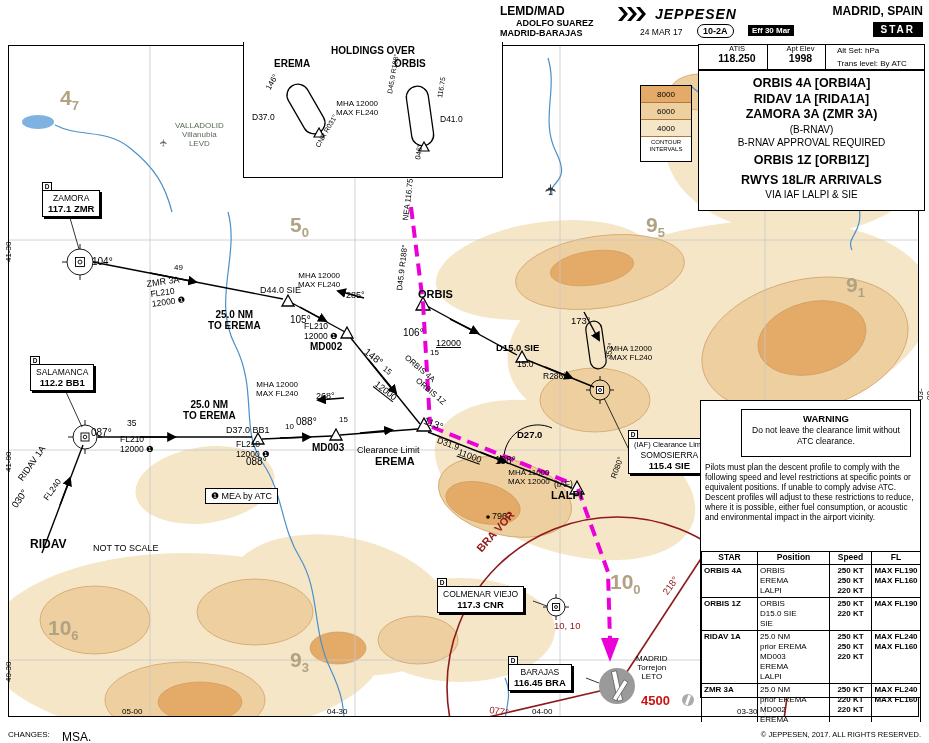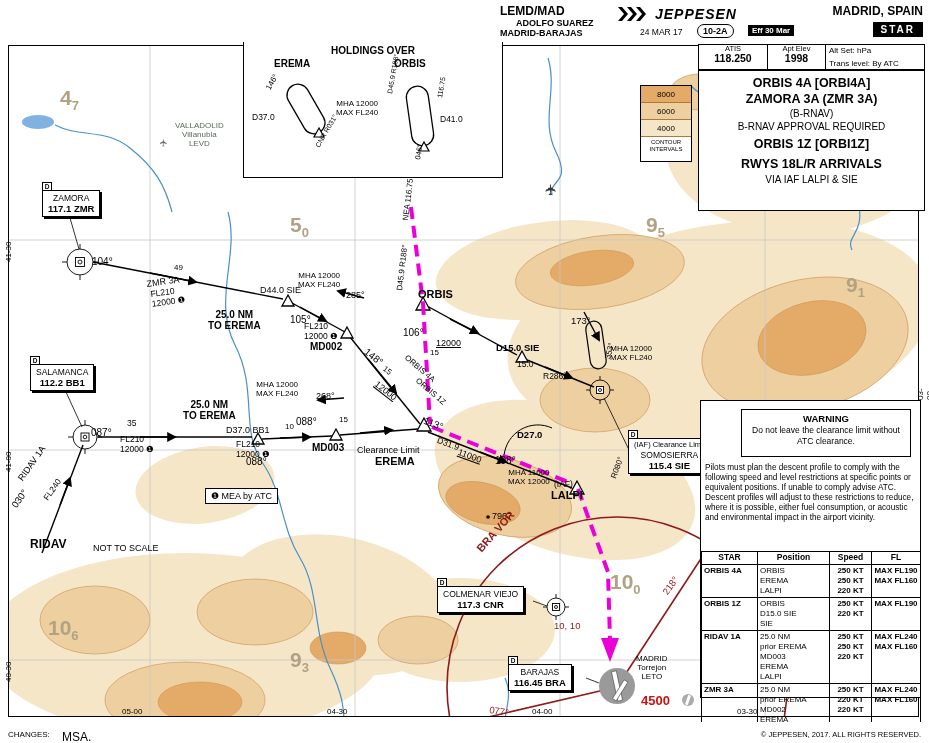--- a/index.html
+++ b/index.html
@@ -53,21 +53,21 @@
   .hdr .idx { position:absolute; left:697px; top:24px; font-size:9px; font-weight:bold; border:1.2px solid #000;
               border-radius:9px; padding:0 5px; line-height:12px; }
   .hdr .eff { position:absolute; left:748px; top:25px; font-size:8px; font-weight:bold; background:#000; color:#fff;
               padding:1px 4px; }
   .hdr .city { position:absolute; right:6px; top:4px; font-size:12px; font-weight:bold; text-align:right; }
   .hdr .type { position:absolute; right:6px; top:22px; background:#000; color:#fff; font-size:10px; font-weight:bold;
                padding:2px 8px; letter-spacing:2px; }
 
   
   .atis { position:absolute; left:698px; top:44px; width:227px; height:26px; display:flex; z-index:15; background:#fff; }
-  .atis .cell { border:1px solid #000; border-left-width:0; text-align:center; overflow:hidden; }
+  .atis .cell { border:1px solid #000; border-left-width:0; text-align:center; overflow:hidden;padding-left:8px; }
   .atis .cell:first-child { border-left-width:1px; }
   .atis .l { font-size:7.5px; line-height:1.1; }
   .atis .v { font-size:10.5px; font-weight:bold; line-height:1.05; }
   .atis .t { font-size:8px; text-align:left; padding:1px 3px; line-height:1.35; }
 
   .titlebox { position:absolute; left:698px; top:70px; width:227px; height:141px; border:1.5px solid #000;
               background:#fff; z-index:15; text-align:center; padding-top:5px; }
   .titlebox .big { font-size:12.5px; font-weight:bold; line-height:1.25; }
   .titlebox .sml { font-size:10px; line-height:1.3; }
   .titlebox .gap { margin-top:4px; }
@@ -467,20 +467,21 @@
     <div class="v">1998</div>
   </div>
   <div class="cell" style="flex:1">
     <div class="t">Alt Set: hPa</div>
     <div class="t">Trans level: By ATC</div>
   </div>
 </div>
 
 <div class="titlebox">
   <div class="big">ORBIS 4A [ORBI4A]</div>
+  <div class="big">RIDAV 1A [RIDA1A]</div>
   <div class="big">ZAMORA 3A (ZMR 3A)</div>
   <div class="sml">(B-RNAV)</div>
   <div class="sml">B-RNAV APPROVAL REQUIRED</div>
   <div class="big gap">ORBIS 1Z [ORBI1Z]</div>
   <div class="big gap">RWYS 18L/R ARRIVALS</div>
   <div class="sml">VIA IAF LALPI &amp; SIE</div>
 </div>
 
 <div class="panel">
   <div class="warn">

